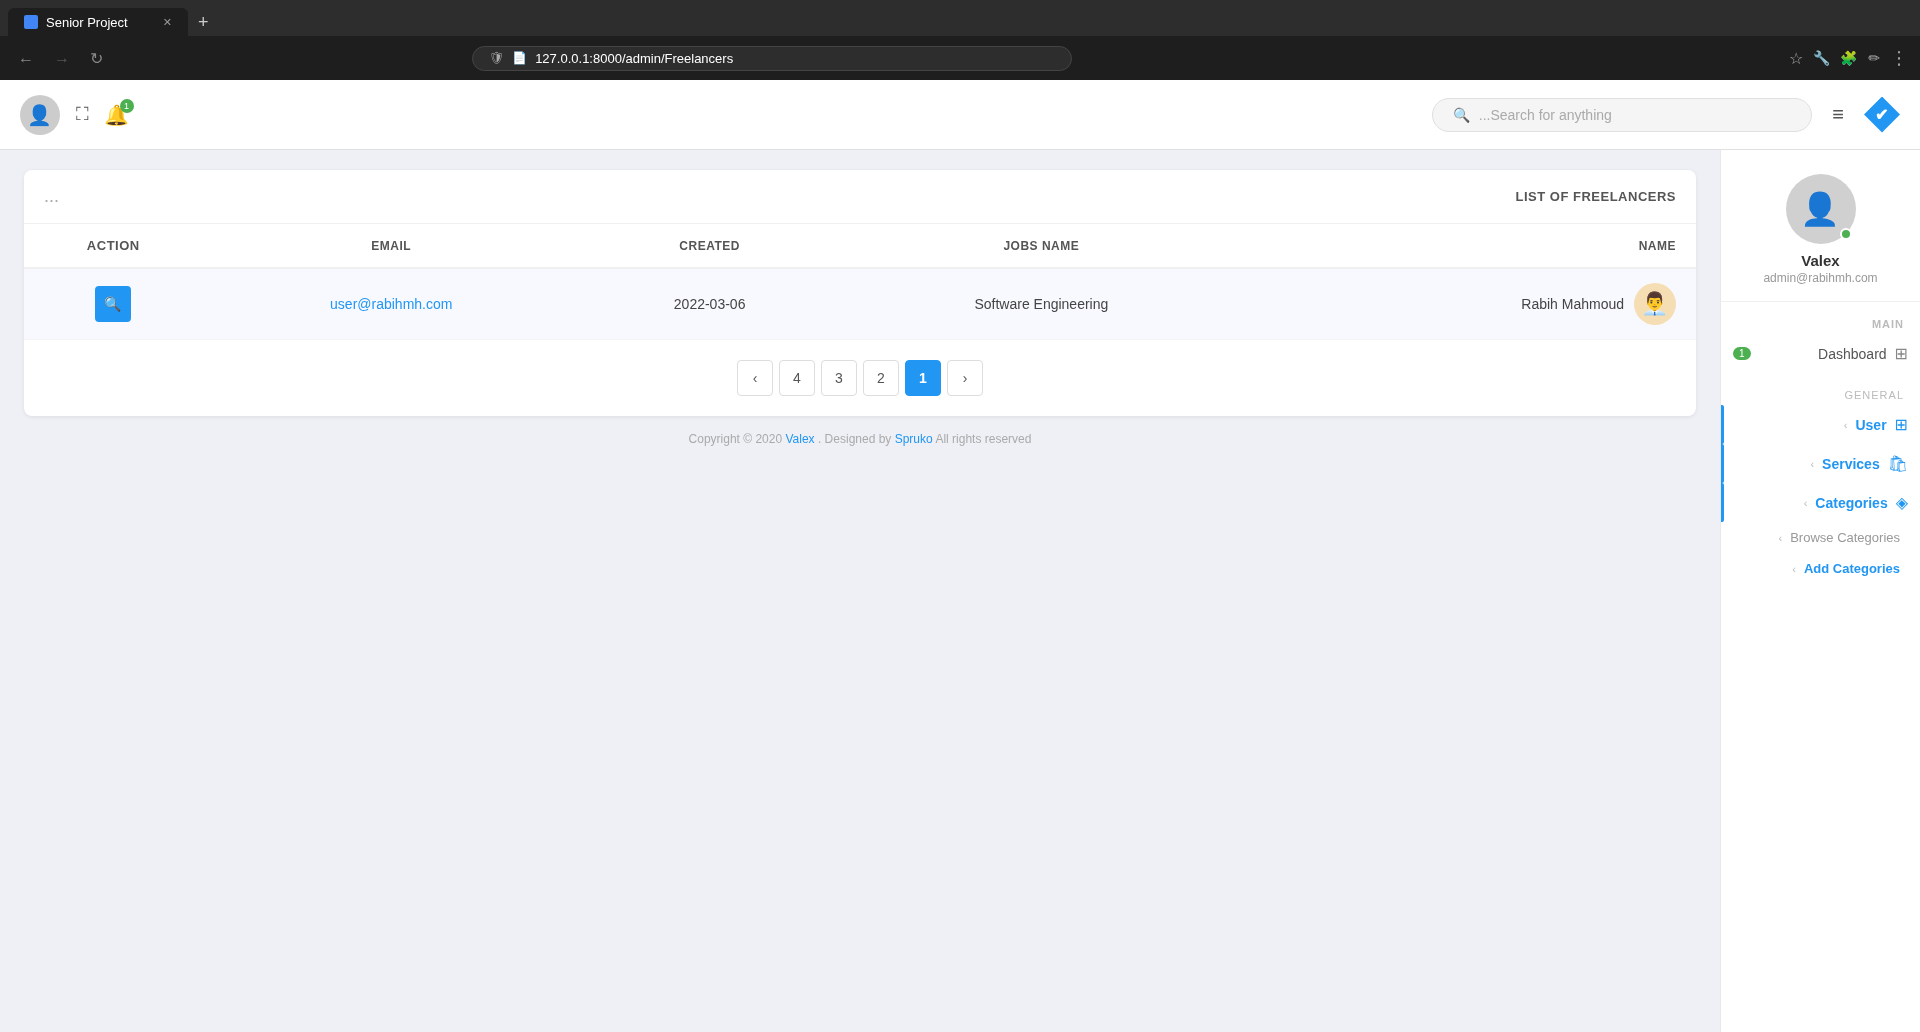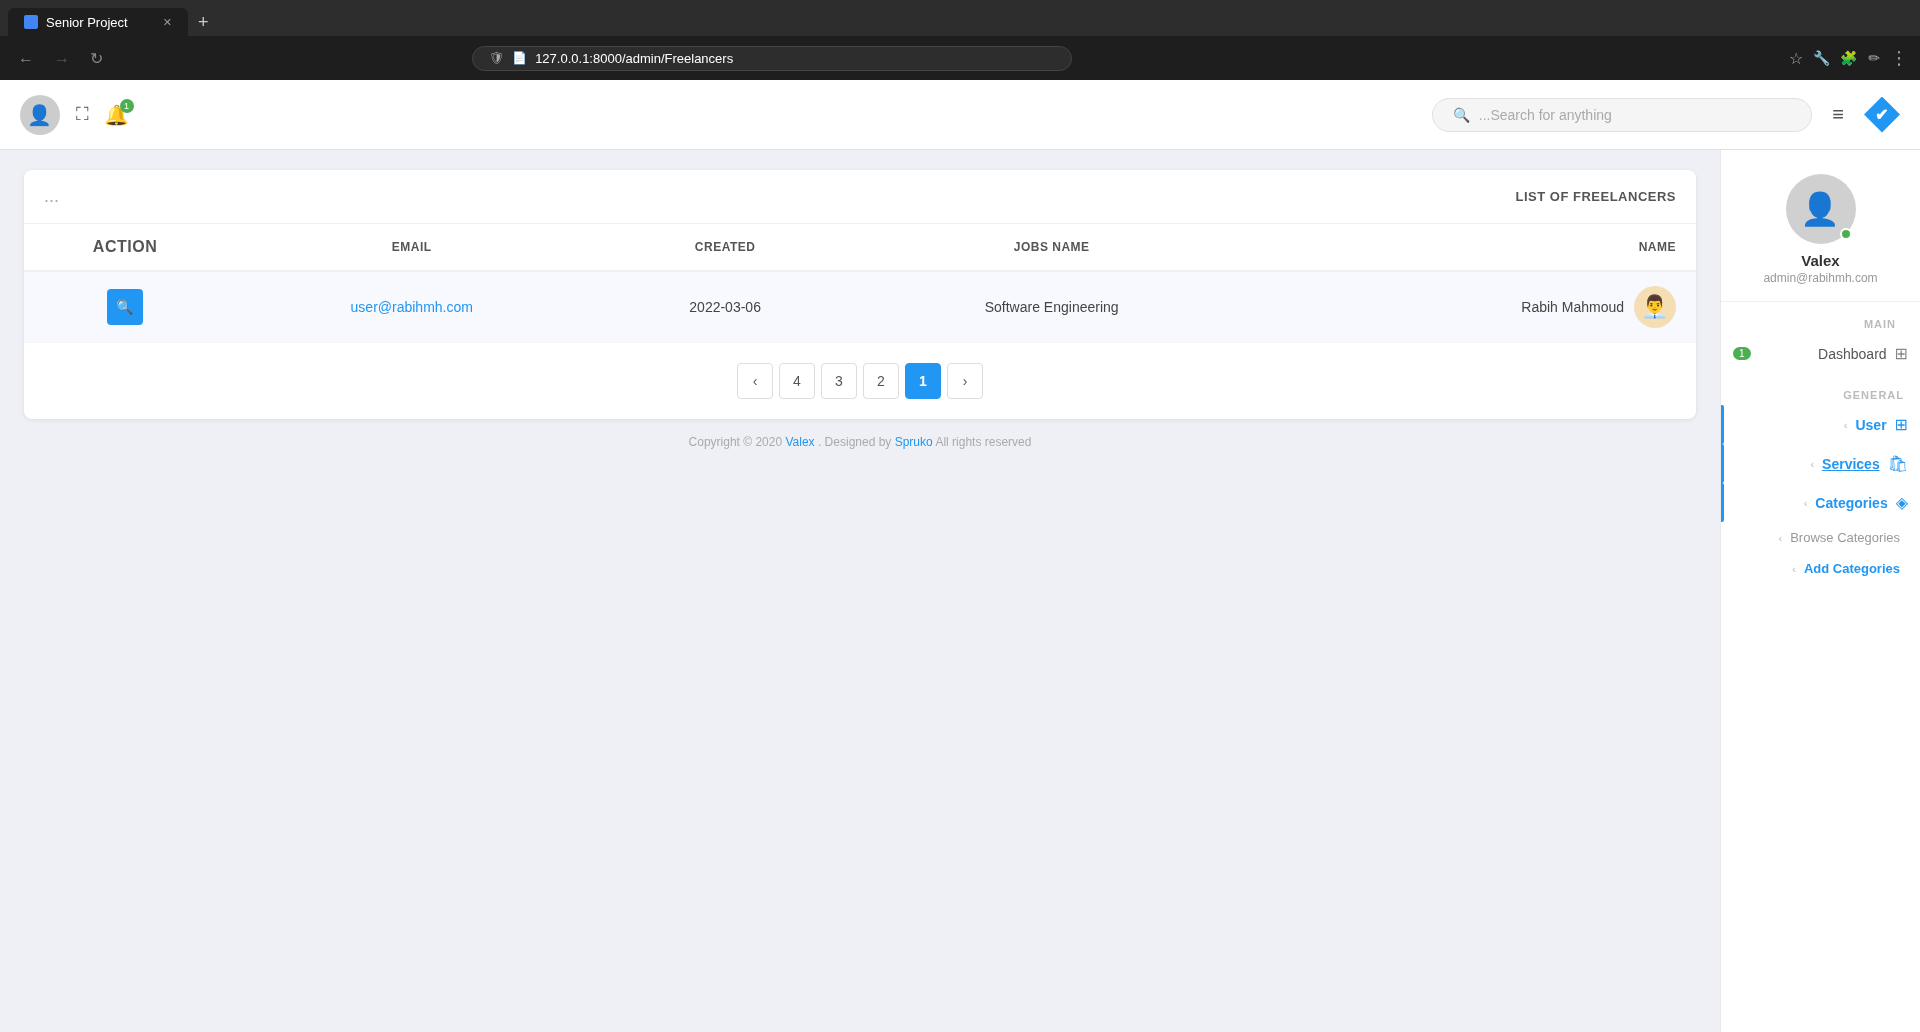--- a/index.html
+++ b/index.html
@@ -70,21 +70,21 @@
 
     <div style="background:#fff;border-radius:8px;box-shadow:0 1px 4px rgba(0,0,0,0.08);overflow:hidden;">
       <div style="display:flex;align-items:center;justify-content:space-between;padding:16px 20px;border-bottom:1px solid #f0f0f0;">
         <span style="color:#aaa;font-size:18px;">...</span>
         <span style="font-size:13px;font-weight:600;color:#555;letter-spacing:0.5px;padding-left:9px;">LIST OF FREELANCERS</span>
       </div>
 
       <table>
         <thead>
           <tr>
-            <th style="padding:14px 12px;font-size:16px;font-weight:700;color:#555;text-align:center;">ACTION</th>
+            <th style="padding:14px 12px;font-size:13px;font-weight:700;color:#555;text-align:center;">ACTION</th>
             <th style="padding:14px 20px;font-size:12px;font-weight:700;color:#555;text-align:center;">EMAIL</th>
             <th style="padding:14px 20px;font-size:12px;font-weight:700;color:#555;text-align:center;">CREATED</th>
             <th style="padding:14px 20px;font-size:12px;font-weight:700;color:#555;text-align:center;">JOBS NAME</th>
             <th style="padding:14px 20px;font-size:12px;font-weight:700;color:#555;text-align:right;">NAME</th>
           </tr>
         </thead>
         <tbody id="table-body">
         <tr style="background: rgb(248, 249, 255);">
       <td style="padding:14px 20px;text-align:center;">
         <button style="background:#2196f3;border:none;border-radius:4px;color:#fff;width:36px;height:36px;cursor:pointer;font-size:14px;">🔍</button>
@@ -124,42 +124,42 @@
     <div style="display:flex;flex-direction:column;align-items:center;padding:24px 16px 16px;border-bottom:1px solid #f0f0f0;">
       <div style="position:relative;margin-bottom:8px;">
         <div style="width:70px;height:70px;border-radius:50%;background:#d0d0d0;display:flex;align-items:center;justify-content:center;font-size:32px;">👤</div>
         <div style="position:absolute;bottom:4px;right:4px;width:12px;height:12px;background:#4caf50;border-radius:50%;border:2px solid #fff;"></div>
       </div>
       <div style="font-size:15px;font-weight:600;color:#333;margin-bottom:2px;">Valex</div>
       <div style="font-size:12px;color:#999;">admin@rabihmh.com</div>
     </div>
 
     <div>
-      <div style="font-size:11px;font-weight:700;color:#bbb;letter-spacing:1px;padding:16px 24px 4px;text-align:right;">MAIN</div>
+      <div style="font-size:11px;font-weight:700;color:#bbb;letter-spacing:1px;padding:16px 16px 4px;text-align:right;">MAIN</div>
       <div style="display:flex;align-items:center;justify-content:flex-end;padding:10px 12px;cursor:pointer;gap:8px;position:relative;">
         <span style="background:#4caf50;color:#fff;border-radius:10px;font-size:10px;padding:1px 6px;margin-right:auto;">1</span>
         <span style="font-size:14px;color:#555;">Dashboard</span>
         <span style="font-size:16px;color:#888;">⊞</span>
       </div>
     </div>
 
     <div>
-      <div style="font-size:11px;font-weight:700;color:#bbb;letter-spacing:1px;padding:16px 16px 4px;text-align:right;margin-left:31px;">GENERAL</div>
+      <div style="font-size:11px;font-weight:400;color:#bbb;letter-spacing:1px;padding:16px 16px 4px;text-align:right;margin-left:31px;">GENERAL</div>
 
       <div style="display:flex;align-items:center;justify-content:flex-end;padding:10px 12px;cursor:pointer;gap:8px;position:relative;">
         <span style="position:absolute;left:0;top:0;bottom:0;width:3px;background:#2196f3;border-radius:0 2px 2px 0;"></span>
         <span style="font-size:11px;color:#bbb;">‹</span>
         <span style="font-size:14px;color:#2196f3;font-weight:600;">User</span>
         <span style="font-size:16px;color:#2196f3;">⊞</span>
       </div>
 
       <div style="display:flex;align-items:center;justify-content:flex-end;padding:10px 12px;cursor:pointer;gap:8px;position:relative;">
         <span style="position:absolute;left:0;top:0;bottom:0;width:3px;background:#2196f3;border-radius:0 2px 2px 0;"></span>
         <span style="font-size:11px;color:#bbb;">‹</span>
-        <span style="font-size:14px;color:#2196f3;font-weight:600;text-decoration:underline;">Services</span>
+        <span style="font-size:14px;color:#2196f3;font-weight:600;">Services</span>
         <span style="font-size:16px;color:#2196f3;">🛍</span>
       </div>
 
       <div style="display:flex;align-items:center;justify-content:flex-end;padding:10px 12px;cursor:pointer;gap:8px;position:relative;">
         <span style="position:absolute;left:0;top:0;bottom:0;width:3px;background:#2196f3;border-radius:0 2px 2px 0;"></span>
         <span style="font-size:11px;color:#bbb;">‹</span>
         <span style="font-size:14px;color:#2196f3;font-weight:600;">Categories</span>
         <span style="font-size:16px;color:#2196f3;">◈</span>
       </div>
 

